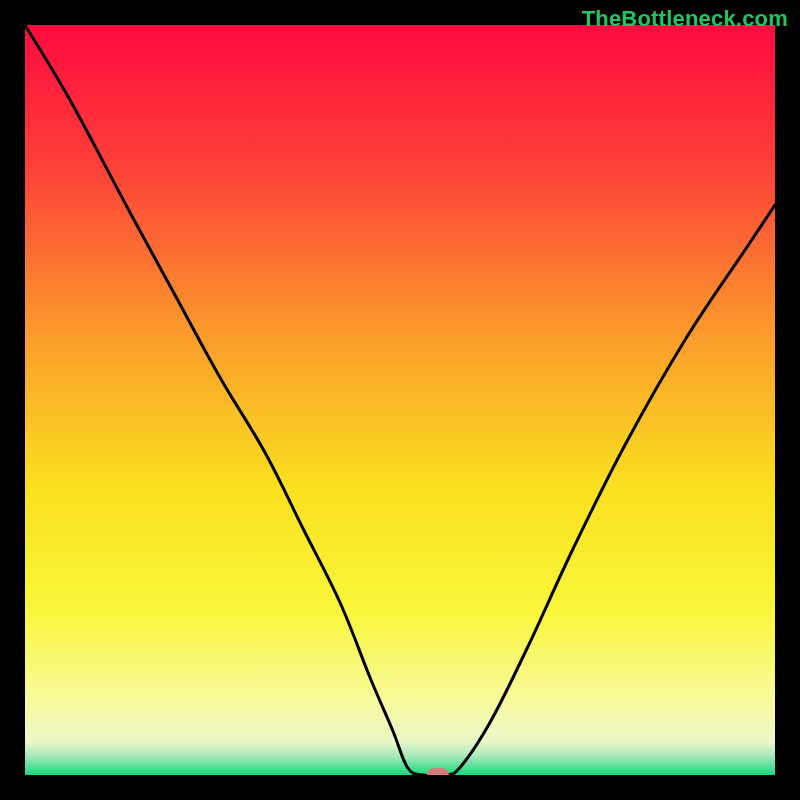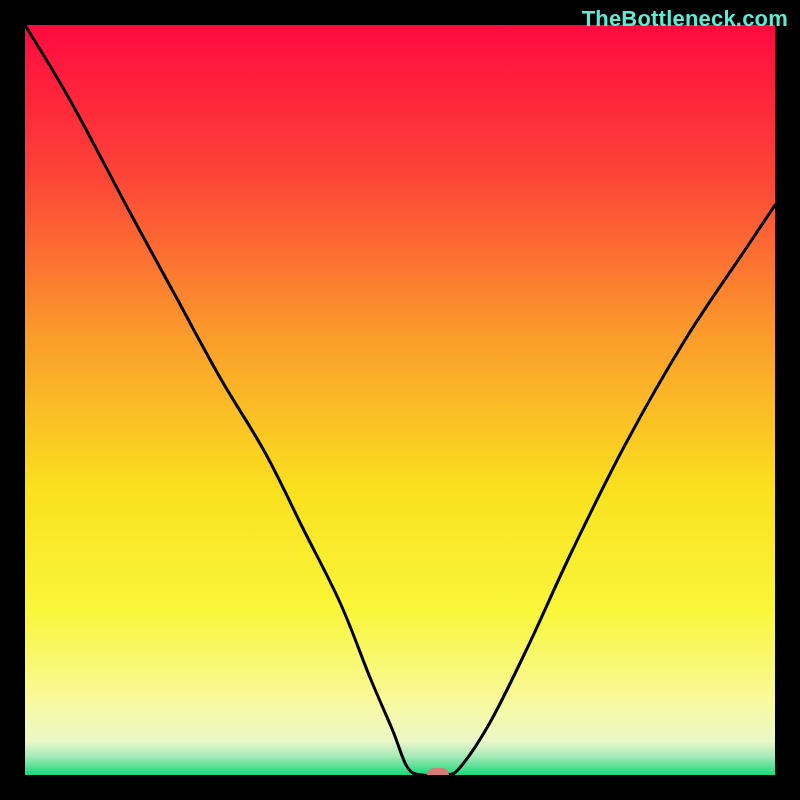--- a/index.html
+++ b/index.html
@@ -14,21 +14,21 @@
   .frame {
     position: relative;
     width: 800px;
     height: 800px;
     background: #000;
   }
   .watermark {
     position: absolute;
     top: 6px;
     right: 12px;
-    color: #5eead4;
+    color: #22c55e;
     font-size: 22px;
     font-weight: 600;
     letter-spacing: 0.2px;
     z-index: 5;
     user-select: none;
   }
   .plot {
     position: absolute;
     left: 25px;
     top: 25px;

